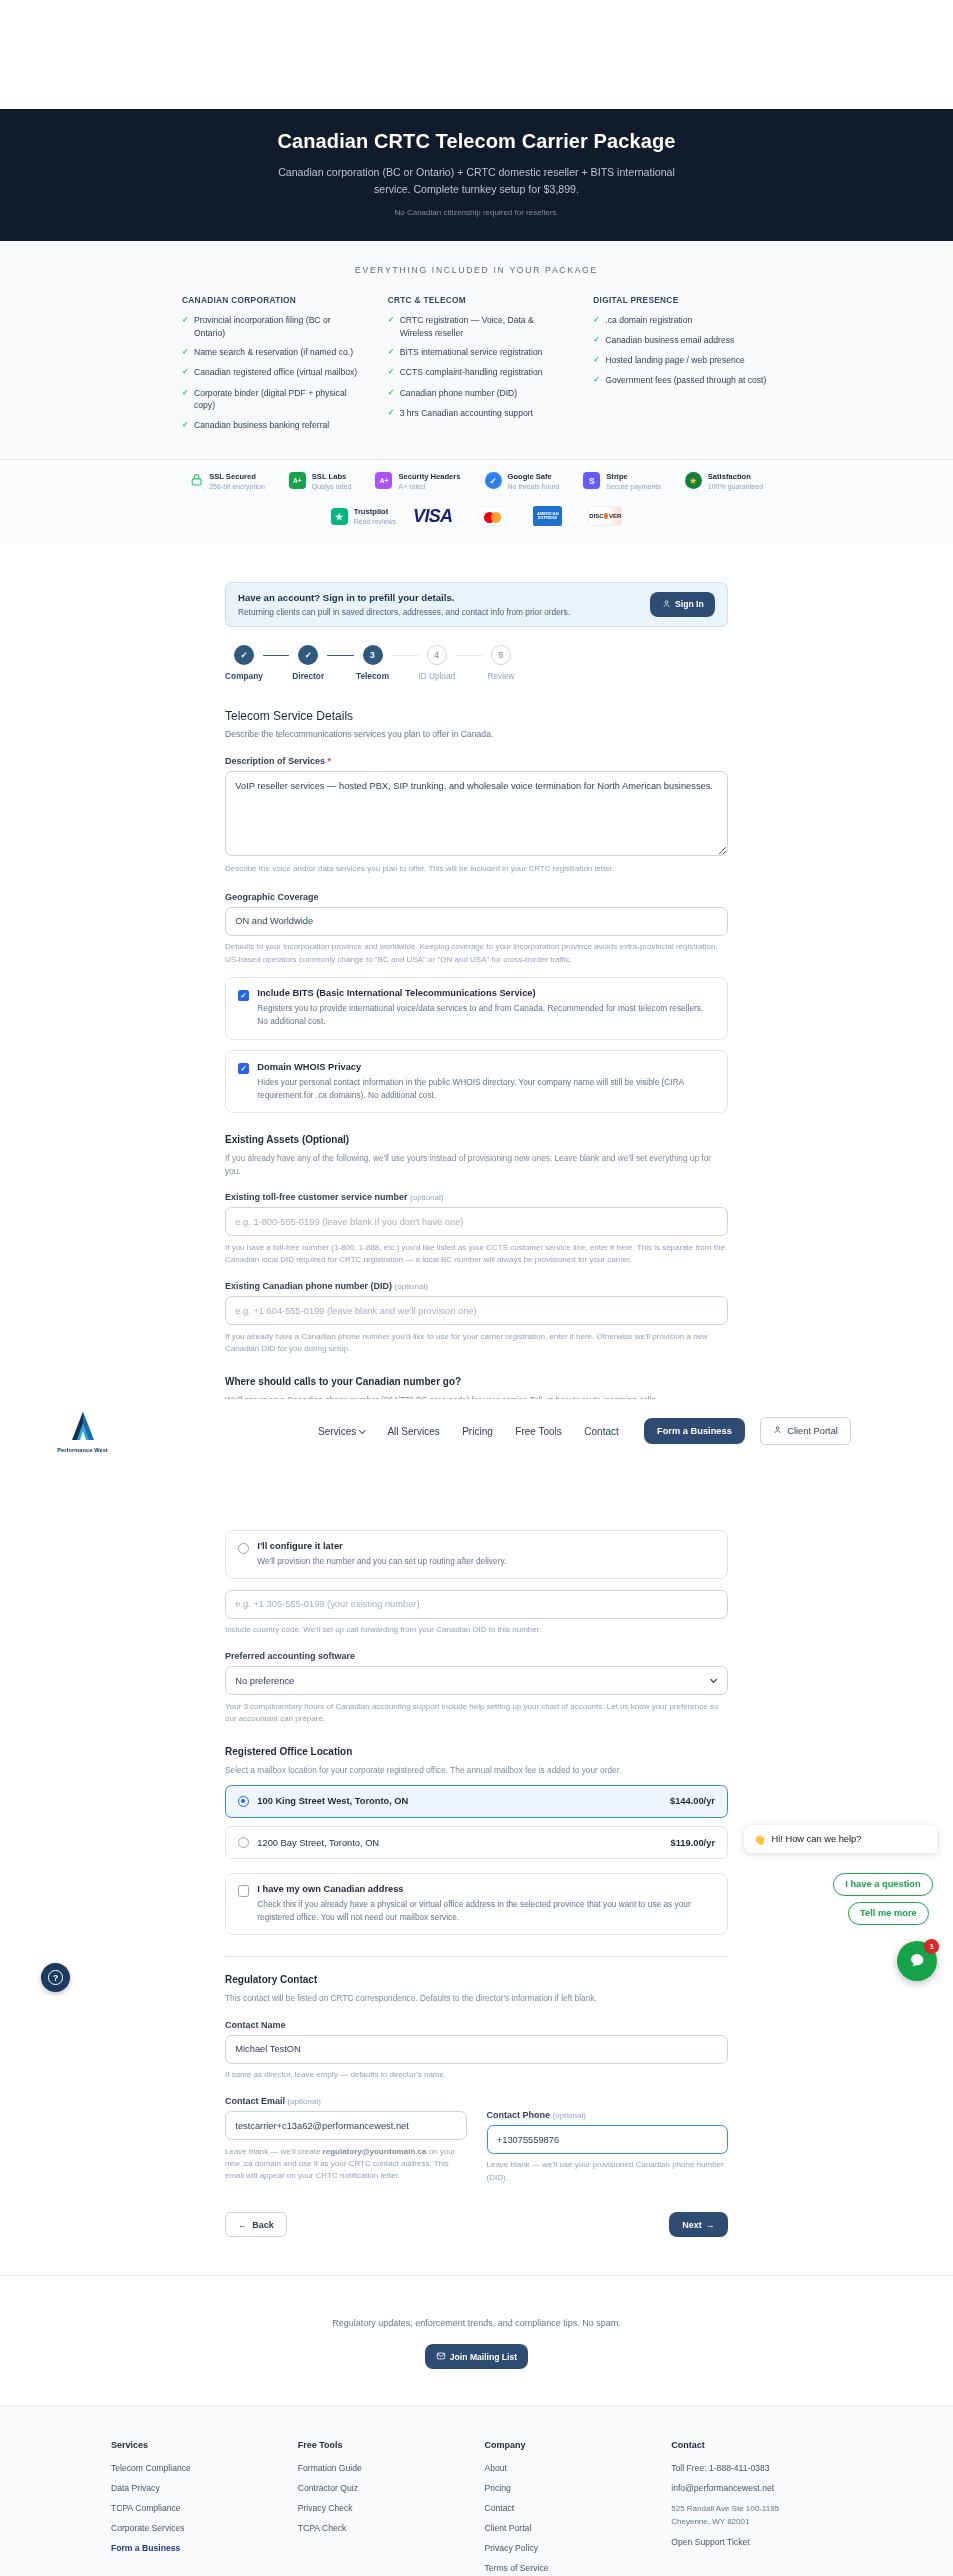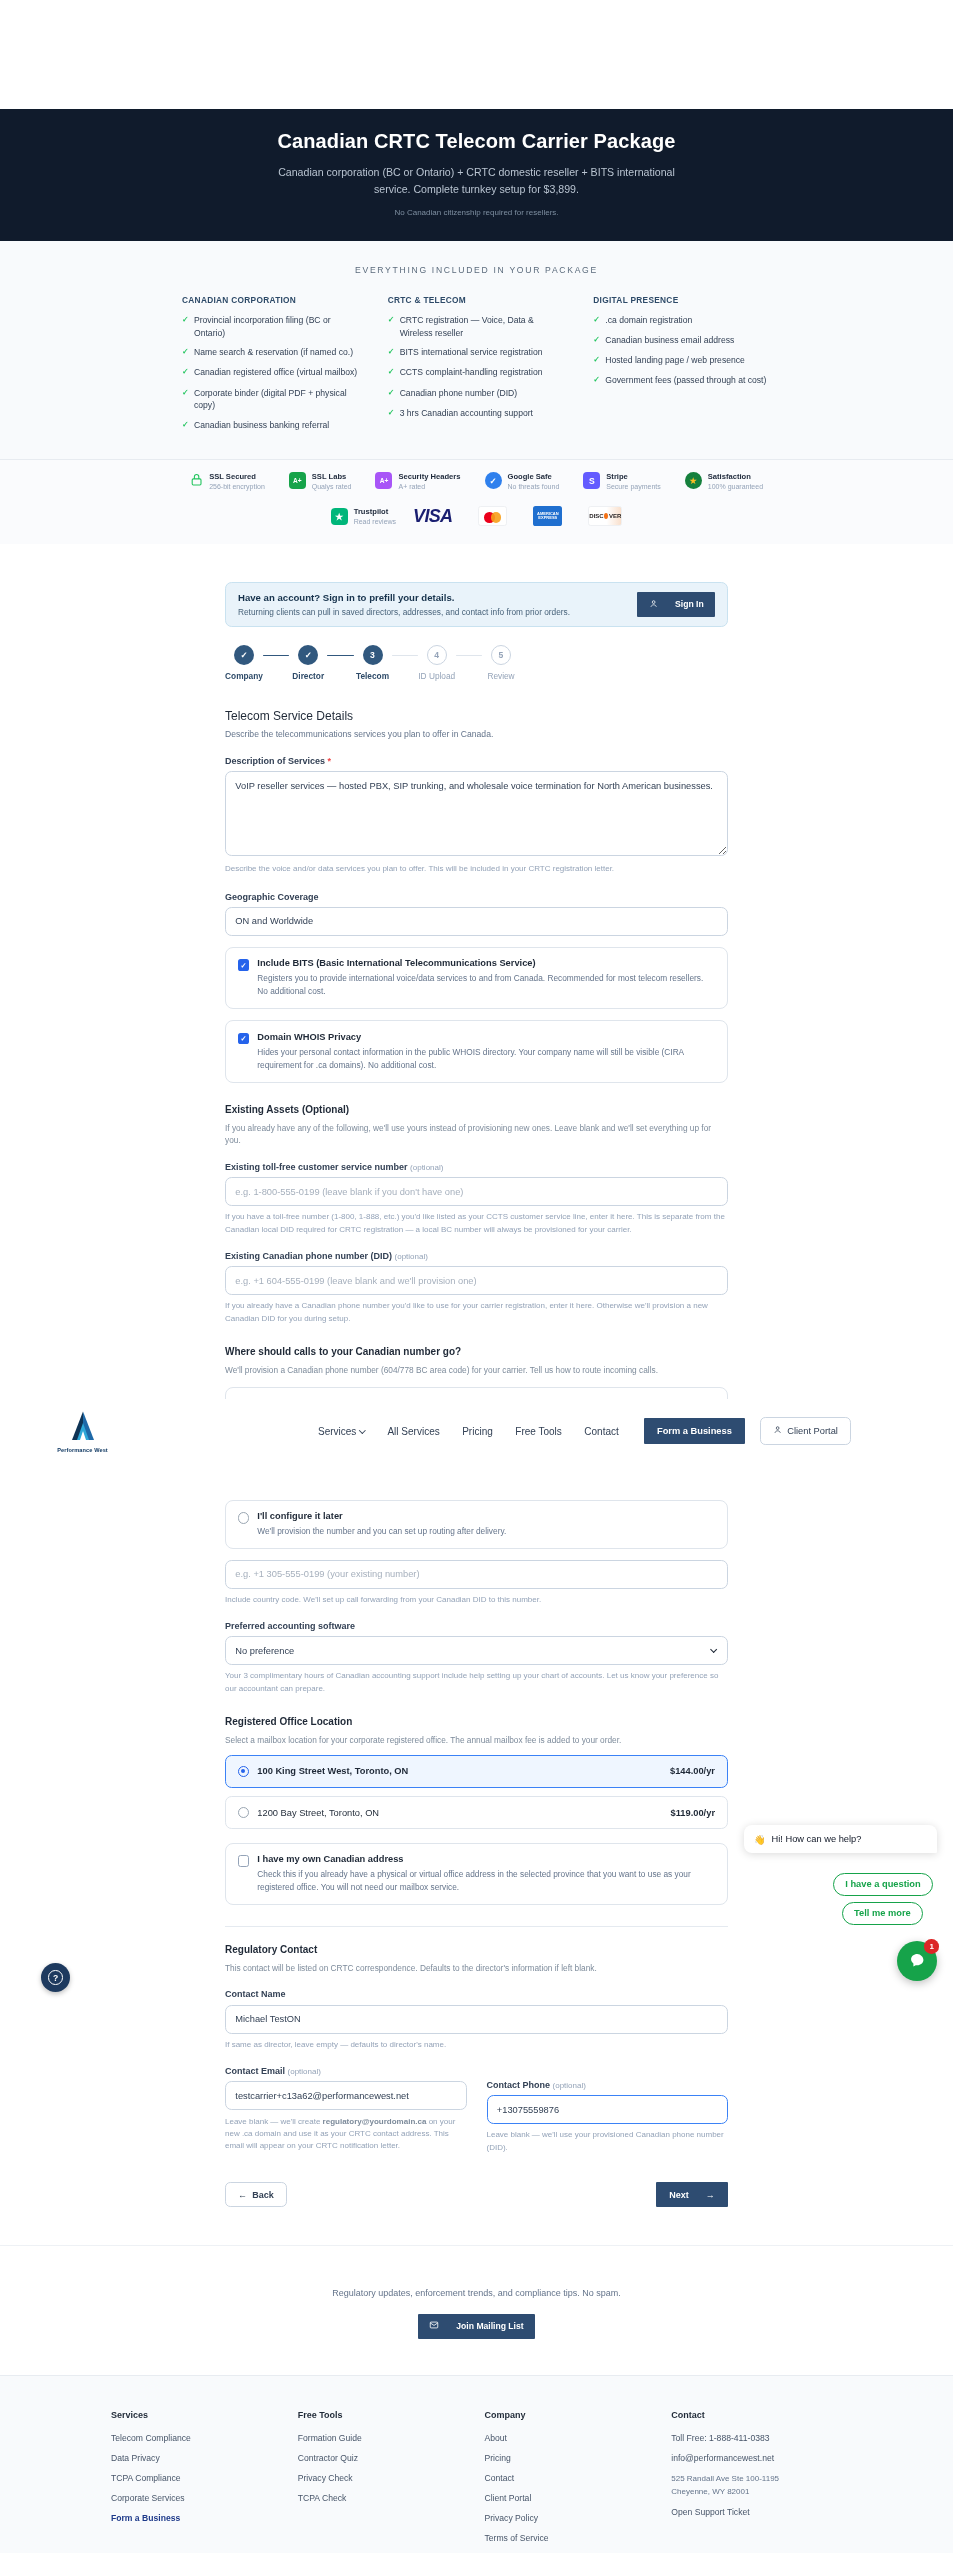--- a/index.html
+++ b/index.html
@@ -47,21 +47,21 @@
   .mc-org { left:11.3px; background:#f79e1b; opacity:.9; }
   .amex-logo { width:29px; height:20px; background:#1f6fcf; border-radius:2.6px; color:#fff; font-size:4px; font-weight:bold; display:flex; flex-direction:column; align-items:center; justify-content:center; line-height:1.2; text-align:center; }
   .disc-logo { width:34px; height:20px; background:linear-gradient(90deg,#fff 55%, #f9e0cd); border:0.7px solid #eef0f3; border-radius:2.6px; display:flex; align-items:center; justify-content:center; font-size:6px; font-weight:bold; color:#231f20; gap:0.7px; }
   .disc-dot { width:6px; height:6px; background:#f47216; border-radius:50%; display:inline-block; }
 
   
   .content { width:503px; margin:38px auto 0; }
   .signin-banner { display:flex; align-items:center; justify-content:space-between; background:#e9f3fa; border:0.7px solid #c9e2f0; border-radius:6.6px; padding:9.3px 12px; }
   .signin-title { font-size:9.6px; font-weight:bold; color:#16324c; }
   .signin-sub { font-size:8.3px; color:#48637a; margin-top:3.3px; }
-  .btn-navy { display:inline-flex; align-items:center; gap:17px; background:#2e4c71; color:#fff; border:none; border-radius:1px; padding:6.6px 11.3px; font-size:8.6px; font-weight:bold; font-family:inherit; cursor:pointer; }
+  .btn-navy { display:inline-flex; align-items:center; gap:4px; background:#2e4c71; color:#fff; border:none; border-radius:8px; padding:6.6px 11.3px; font-size:8.6px; font-weight:bold; font-family:inherit; cursor:pointer; }
 
   .stepper { display:flex; align-items:flex-start; width:295px; margin:18.5px 0 28px; }
   .step { display:flex; flex-direction:column; align-items:center; width:38px; }
   .step-circle { width:20px; height:20px; border-radius:50%; display:flex; align-items:center; justify-content:center; font-size:8.6px; font-weight:bold; }
   .step.done .step-circle, .step.active .step-circle { background:#31587e; color:#fff; }
   .step.todo .step-circle { background:#fff; border:1px solid #cbd5e1; color:#94a3b8; }
   .step-label { margin-top:6px; font-size:8.3px; white-space:nowrap; }
   .step.done .step-label, .step.active .step-label { color:#2d4a68; font-weight:bold; }
   .step.todo .step-label { color:#94a3b8; }
   .seg { flex:1; height:1.7px; margin-top:9.3px; border-radius:1.3px; }
@@ -134,21 +134,21 @@
   .nav-chev { width:4.6px; height:4.6px; border-right:1px solid #334155; border-bottom:1px solid #334155; transform:rotate(45deg); margin-top:-2px; }
   .nav-cta { margin-left:25px; padding:8px 13.2px; font-size:9.3px; }
   .nav-portal { margin-left:14.6px; padding:7.3px 12px; font-size:9.3px; font-weight:normal; }
 
   
   .help-fab { position:absolute; left:41px; top:1963px; width:29px; height:29px; border-radius:50%; background:#1e3a5f; display:flex; align-items:center; justify-content:center; z-index:40; cursor:pointer; box-shadow:0 2px 5.3px rgba(0,0,0,.25); }
   .help-ring { width:14.6px; height:14.6px; border:1.3px solid #fff; border-radius:50%; color:#fff; font-size:8.6px; font-weight:bold; display:flex; align-items:center; justify-content:center; }
   .chat-bubble { position:absolute; right:16px; top:1825px; background:#fff; border-radius:8px 8px 1.3px 8px; box-shadow:0 1.3px 8px rgba(0,0,0,.15); padding:8.6px 10.6px; font-size:9.3px; color:#111827; z-index:40; display:flex; gap:5.3px; align-items:center; width:193px; }
   .chat-pill { position:absolute; background:#fff; border:1px solid #16a34a; color:#16a34a; border-radius:661px; padding:5.3px 11.3px; font-size:9.3px; z-index:40; cursor:pointer;font-weight:bold; }
   .pill1 { right:20px; top:1873px; }
-  .pill2 { right:30px; top:1902px; }
+  .pill2 { right:24px; top:1902px; }
   .chat-fab { position:absolute; right:16px; top:1941px; width:40px; height:40px; border-radius:50%; background:#16a34a; display:flex; align-items:center; justify-content:center; z-index:40; cursor:pointer; box-shadow:0 2.6px 8px rgba(0,0,0,.25); }
   .chat-badge { position:absolute; top:-2px; right:-2px; width:14.6px; height:14.6px; border-radius:50%; background:#dc2626; color:#fff; font-size:8px; font-weight:bold; display:flex; align-items:center; justify-content:center; }
 </style>
 </head>
 <body>
 
 <div class="page">
 
   <div class="topspace"></div>
 
@@ -357,20 +357,21 @@
 
     <h2 class="form-h">Telecom Service Details</h2>
     <div class="form-sub">Describe the telecommunications services you plan to offer in Canada.</div>
 
     <label class="lbl"><span>Description of Services</span> <span class="req">*</span></label>
     <textarea class="input-ta" style="">VoIP reseller services — hosted PBX, SIP trunking, and wholesale voice termination for North American businesses.</textarea>
     <div class="help" style="margin-bottom:16px">Describe the voice and/or data services you plan to offer. This will be included in your CRTC registration letter.</div>
 
     <label class="lbl" style="margin-top:0">Geographic Coverage</label>
     <input class="input" value="ON and Worldwide" style="">
+    <div class="help">Defaults to your incorporation province and worldwide. Keeping coverage to your incorporation province avoids extra-provincial registration. US-based operators commonly change to "BC and USA" or "ON and USA" for cross-border traffic.</div>
 
     <div class="opt-card">
       <span class="cb checked">✓</span>
       <div>
         <div class="opt-title">Include BITS (Basic International Telecommunications Service)</div>
         <div class="opt-desc">Registers you to provide international voice/data services to and from Canada. Recommended for most telecom resellers. No additional cost.</div>
       </div>
     </div>
 
     <div class="opt-card">

